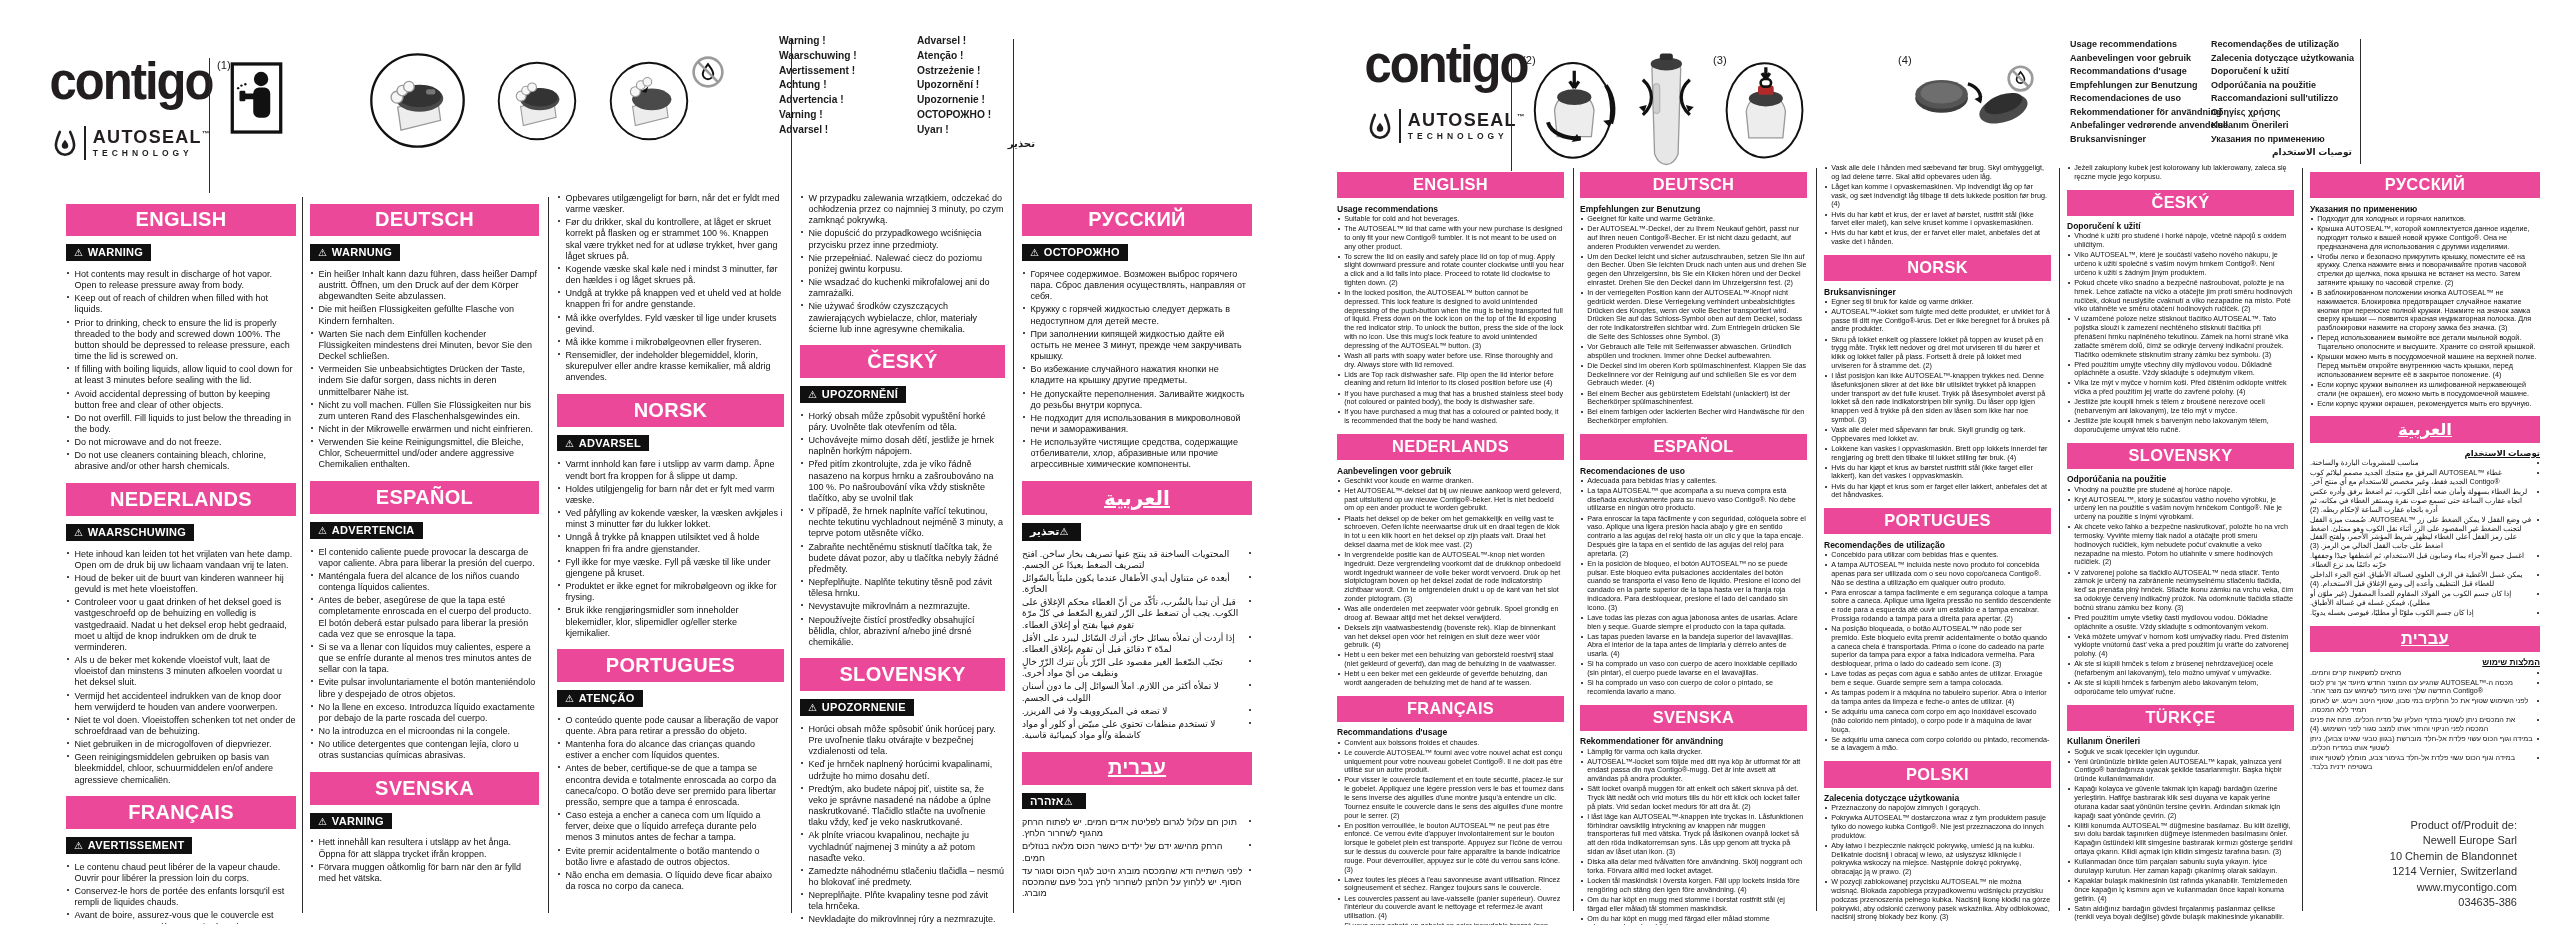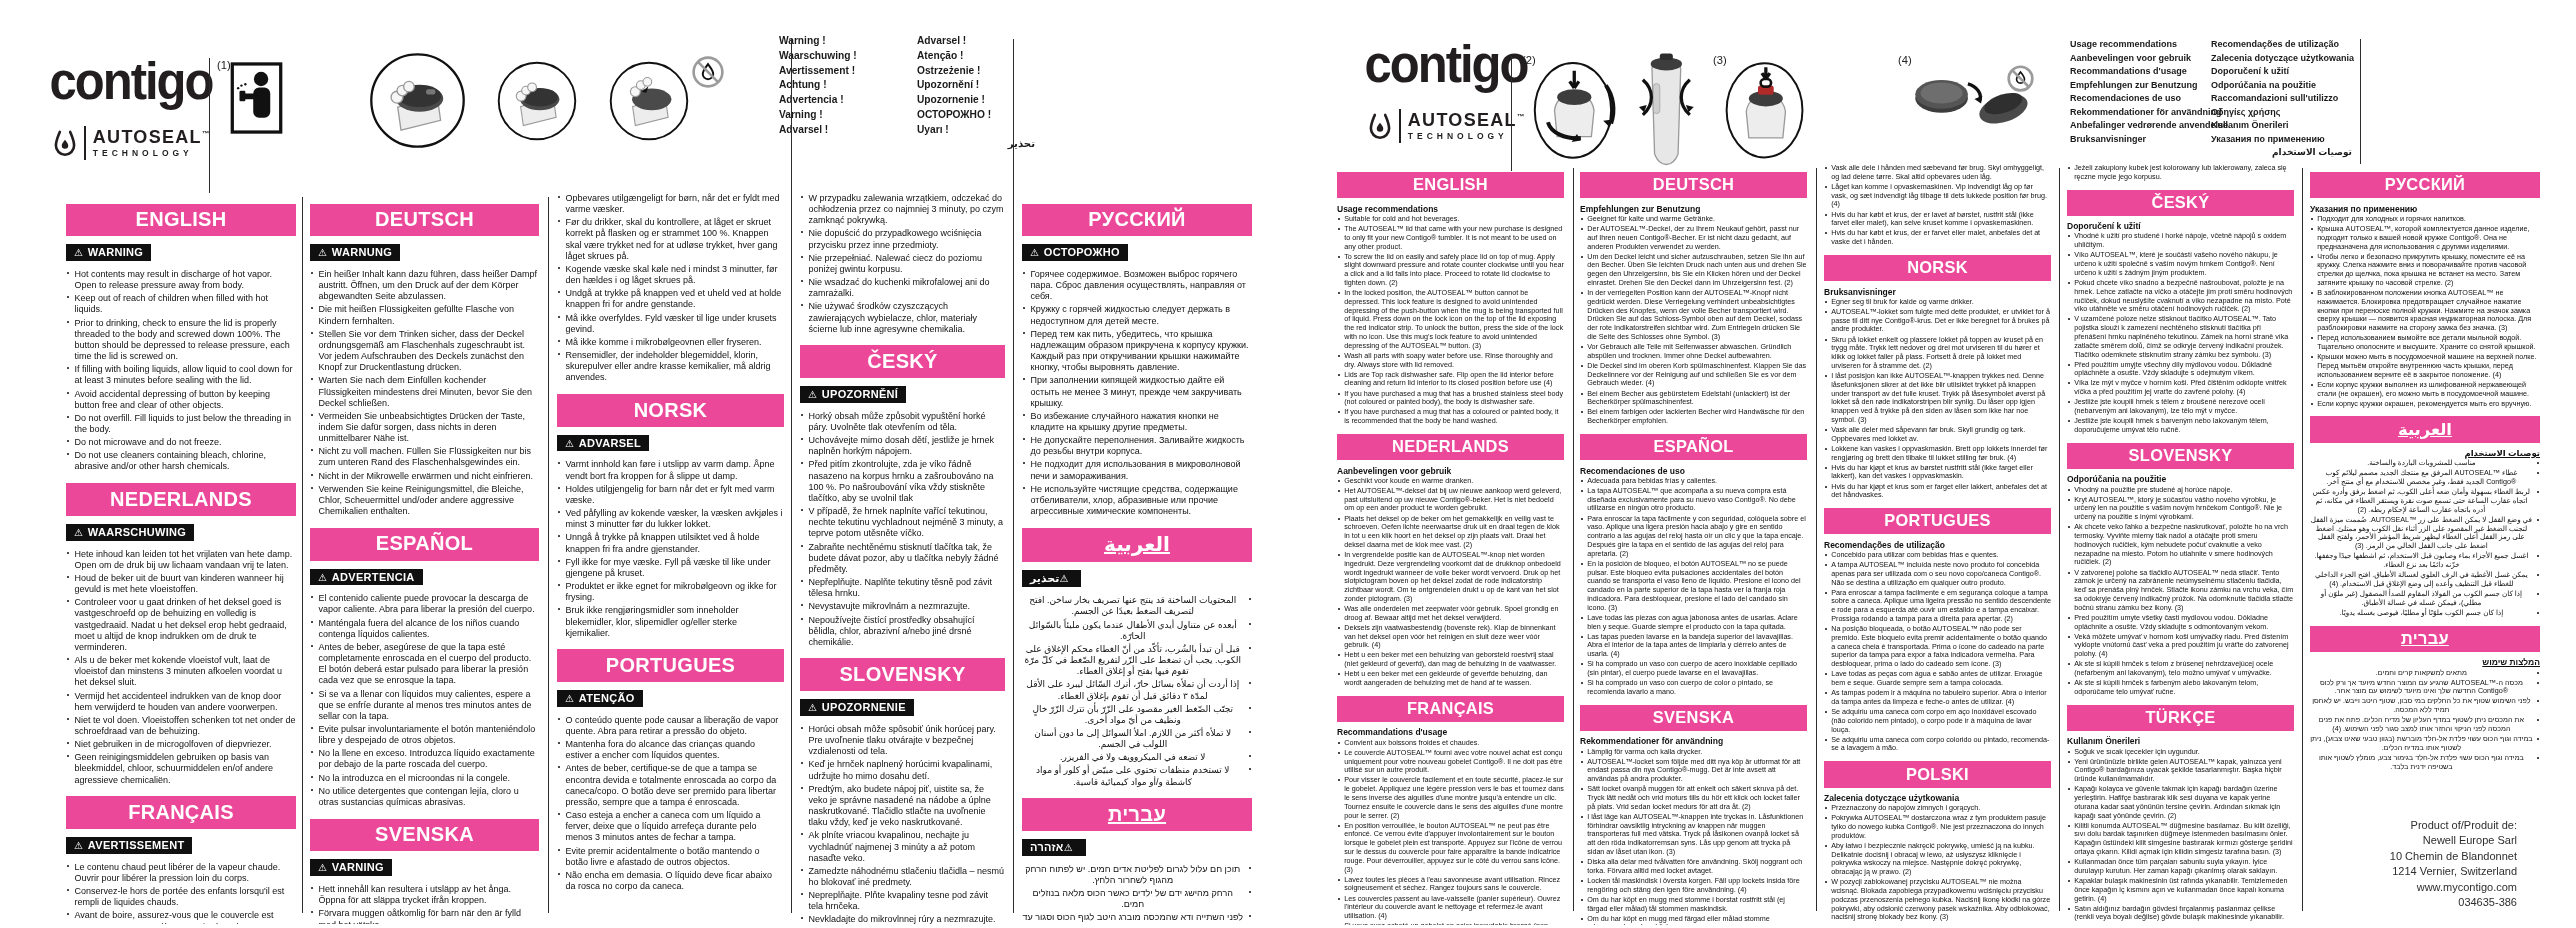--- a/index.html
+++ b/index.html
@@ -30,21 +30,21 @@
   .badgewrap{margin:6.6px 0 8px;}
   .badge{display:inline-block;background:#101010;color:#fff;font-weight:bold;
          font-size:11px;padding:2px 8px 2.6px;letter-spacing:0.3px;}
   .badge .tri{margin-right:4.6px;font-size:10px;}
   .stitle{font-weight:bold;font-size:8.5px;margin:1.3px 0 1.3px;}
   ul.blist{list-style:none;margin:0 0 5.3px;padding:0;}
   .pL ul.blist li{position:relative;padding-left:8.5px;font-size:9px;line-height:1.24;margin-bottom:2px;}
   .pR ul.blist li{position:relative;padding-left:7.2px;font-size:7.2px;line-height:1.22;margin-bottom:1.3px;}
   ul.blist li:before{content:"•";position:absolute;left:0.7px;top:0;font-size:7.2px;}
   ul.blist.rtl{direction:rtl;}
-  ul.blist.rtl li{padding-left:0;padding-right:8.5px;text-align:center;}
+  ul.blist.rtl li{padding-left:0;padding-right:8.5px;text-align:left;}
   ul.blist.rtl li:before{left:auto;right:0.7px;}
   .pR ul.blist.rtl li{padding-right:7.2px;}
   .hdr.rtl,.stitle.rtl{direction:rtl;text-decoration:underline;}
   
   .vdiv{position:absolute;width:1.3px;background:#2c2c2c;}
   
   .fig{position:absolute;}
 </style>
 </head>
 <body>
@@ -179,21 +179,20 @@
         <li>Conservez-le hors de portée des enfants lorsqu'il est rempli de liquides chauds.</li>
         <li>Avant de boire, assurez-vous que le couvercle est correctement et complètement vissé sur la structure. Lorsque vous vissez le couvercle, appuyez sur le bouton pour relâcher la pression.</li>
       </ul>
     </div>
   <div class="col pL" style="left:310px;width:229px;">
       <div class="hdr">DEUTSCH</div>
       <div class="badgewrap"><span class="badge"><span class="tri">⚠</span>WARNUNG</span></div>
       <ul class="blist">
         <li>Ein heißer Inhalt kann dazu führen, dass heißer Dampf austritt. Öffnen, um den Druck auf der dem Körper abgewandten Seite abzulassen.</li>
         <li>Die mit heißen Flüssigkeiten gefüllte Flasche von Kindern fernhalten.</li>
-        <li>Stellen Sie vor dem Trinken sicher, dass der Deckel ordnungsgemäß am Flaschenhals zugeschraubt ist. Vor jedem Aufschrauben des Deckels zunächst den Knopf zur Druckentlastung drücken.</li>
         <li>Warten Sie nach dem Einfüllen kochender Flüssigkeiten mindestens drei Minuten, bevor Sie den Deckel schließen.</li>
         <li>Vermeiden Sie unbeabsichtigtes Drücken der Taste, indem Sie dafür sorgen, dass nichts in deren unmittelbarer Nähe ist.</li>
         <li>Nicht zu voll machen. Füllen Sie Flüssigkeiten nur bis zum unteren Rand des Flaschenhalsgewindes ein.</li>
         <li>Nicht in der Mikrowelle erwärmen und nicht einfrieren.</li>
         <li>Verwenden Sie keine Reinigungsmittel, die Bleiche, Chlor, Scheuermittel und/oder andere aggressive Chemikalien enthalten.</li>
       </ul>
       <div class="hdr">ESPAÑOL</div>
       <div class="badgewrap"><span class="badge"><span class="tri">⚠</span>ADVERTENCIA</span></div>
       <ul class="blist">
         <li>El contenido caliente puede provocar la descarga de vapor caliente. Abra para liberar la presión del cuerpo.</li>
@@ -275,21 +274,20 @@
         <li>Nepreplňajte. Plňte kvapaliny tesne pod závit tela hrnčeka.</li>
         <li>Nevkladajte do mikrovlnnej rúry a nezmrazujte.</li>
       </ul>
     </div>
   <div class="col pL" style="left:1022px;width:230px;">
       <div class="hdr">РУССКИЙ</div>
       <div class="badgewrap"><span class="badge"><span class="tri">⚠</span>ОСТОРОЖНО</span></div>
       <ul class="blist">
         <li>Горячее содержимое. Возможен выброс горячего пара. Сброс давления осуществлять, направляя от себя.</li>
         <li>Кружку с горячей жидкостью следует держать в недоступном для детей месте.</li>
-        <li>Перед тем как пить, убедитесь, что крышка надлежащим образом прикручена к корпусу кружки. Каждый раз при откручивании крышки нажимайте кнопку, чтобы выровнять давление.</li>
         <li>При заполнении кипящей жидкостью дайте ей остыть не менее 3 минут, прежде чем закручивать крышку.</li>
         <li>Во избежание случайного нажатия кнопки не кладите на крышку другие предметы.</li>
         <li>Не допускайте переполнения. Заливайте жидкость до резьбы внутри корпуса.</li>
         <li>Не подходит для использования в микроволновой печи и замораживания.</li>
         <li>Не используйте чистящие средства, содержащие отбеливатели, хлор, абразивные или прочие агрессивные химические компоненты.</li>
       </ul>
       <div class="hdr rtl">العربية</div>
       <div class="badgewrap"><span class="badge" style="direction: rtl;"><span class="tri">⚠</span>تحذير</span></div>
       <ul class="blist rtl">
         <li>المحتويات الساخنة قد ينتج عنها تصريف بخار ساخن. افتح لتصريف الضغط بعيدًا عن الجسم.</li>

